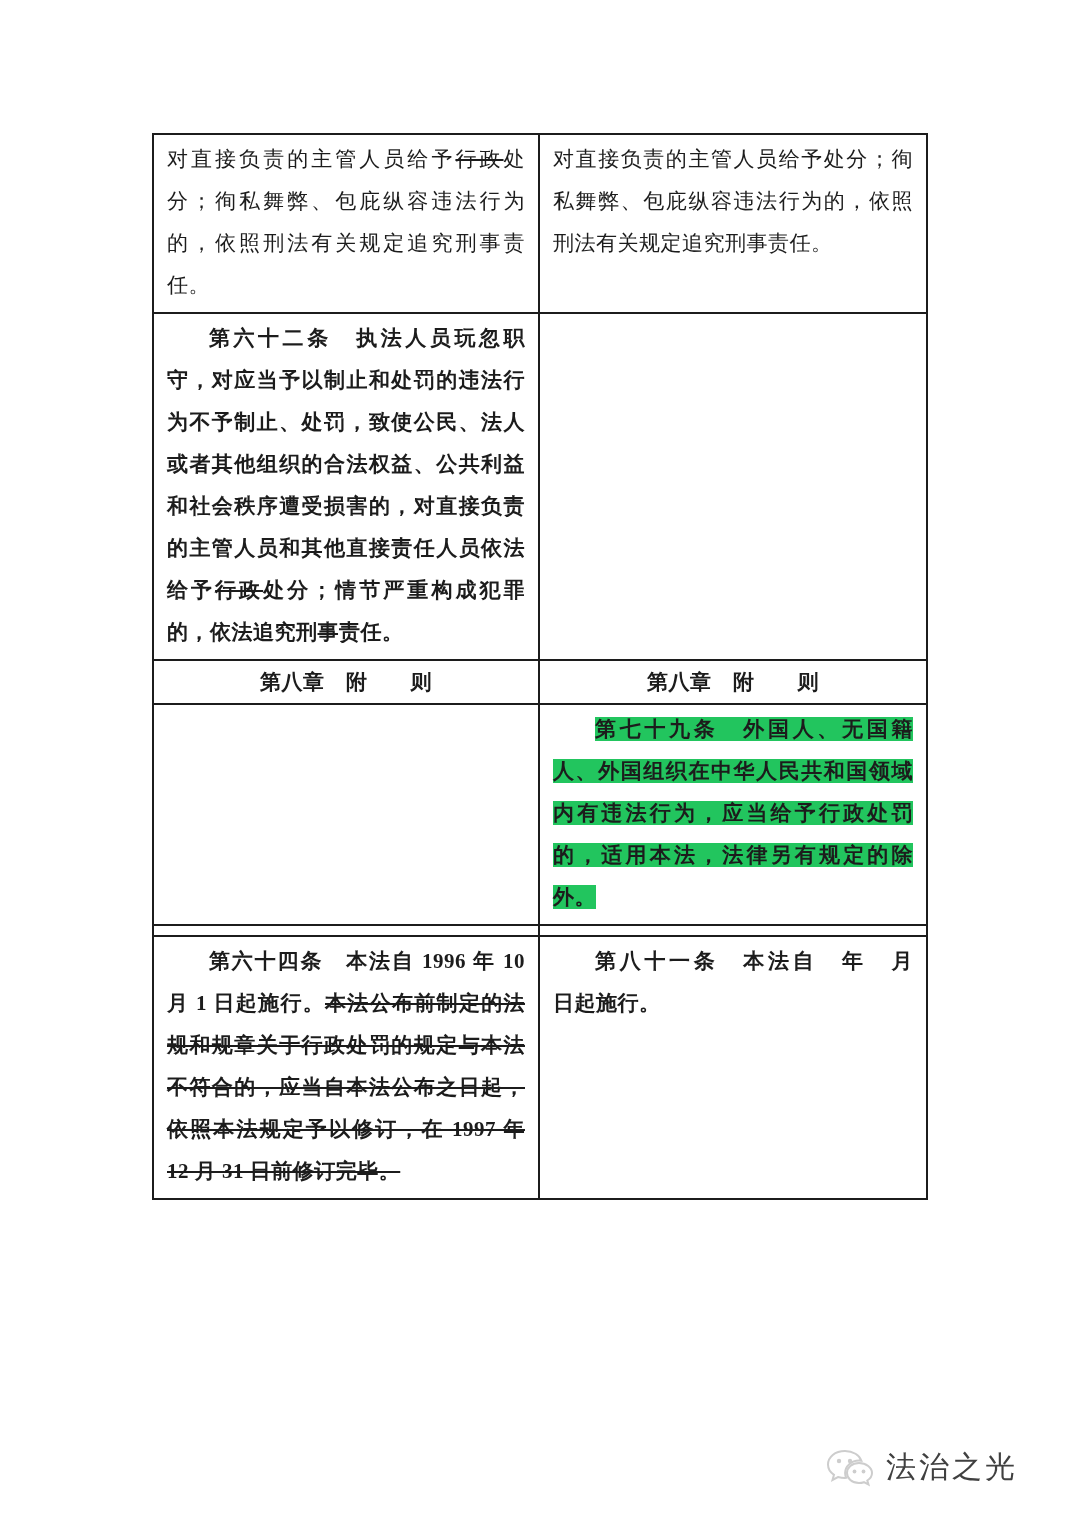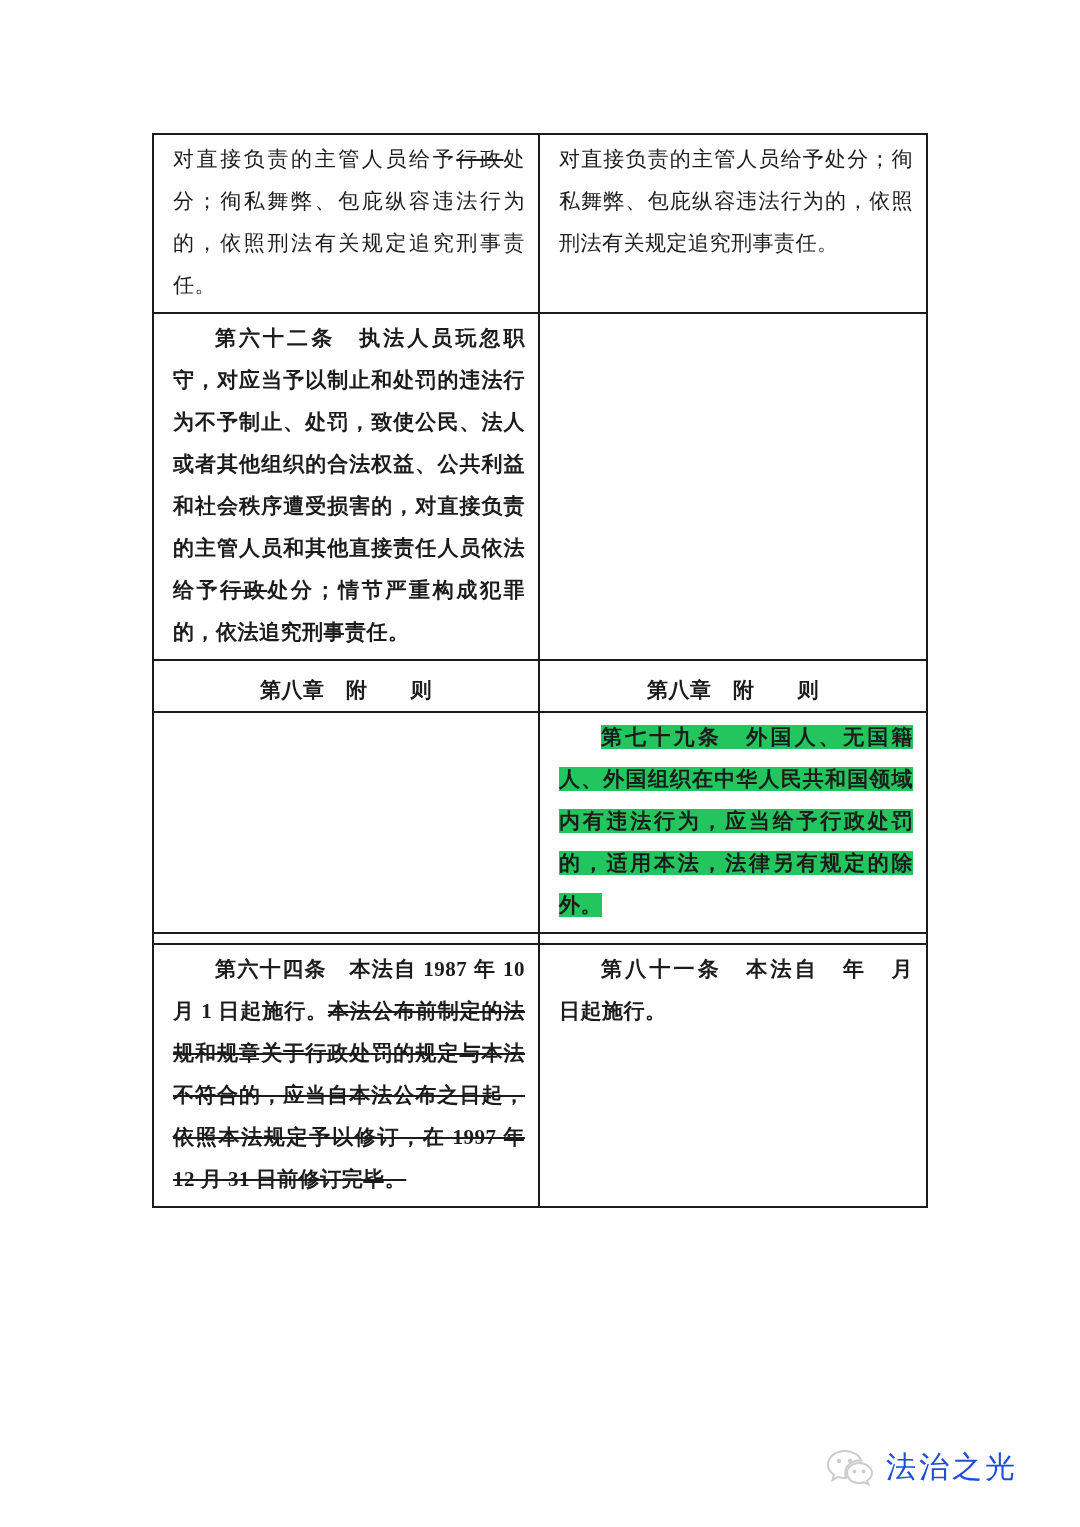--- a/index.html
+++ b/index.html
@@ -22,49 +22,49 @@
   }
   .trow {
     display: flex;
     border-bottom: 2px solid #1c1c1c;
     box-sizing: border-box;
   }
   .trow:last-child { border-bottom: none; }
   .tcell {
     width: 50%;
     box-sizing: border-box;
-    padding: 3px 13px 6px 19px;
+    padding: 3px 13px 6px 13px;
   }
   .tcell.left { border-right: 2px solid #1c1c1c; }
   .para {
     margin: 0;
     font-size: 21px;
     line-height: 42px;
     text-align: justify;
     letter-spacing: 0.5px;
   }
   .para.indent { text-indent: 2em; font-weight: bold; }
   .para.center { text-align: center; text-indent: 0; }
   .bold { font-weight: bold; }
   .strike {
     text-decoration: line-through;
     text-decoration-thickness: 2px;
   }
   .highlight { background: #22c55e; }
   .trow.chapter .tcell { padding: 2px 13px 2px 13px; }
-  .trow.chapter .para { line-height: 38px; margin-top: 8px; }
+  .trow.chapter .para { line-height: 38px; }
   
   .watermark {
     position: absolute;
     right: 62px;
     top: 1447px;
     display: flex;
     align-items: center;
     gap: 10px;
-    color: #1d4ed8;
+    color: #404040;
     text-shadow: 0 1px 0 #ffffff;
     user-select: none;
   }
   .watermark .wm-text {
     font-size: 30px;
     letter-spacing: 3px;
     font-family: "Liberation Sans", "DejaVu Sans", sans-serif;
   }
   .wm-logo { width: 52px; height: 40px; }
 </style>
@@ -99,21 +99,21 @@
         <div class="tcell left"></div>
         <div class="tcell right">
           <p class="para indent"><span class="highlight">第七十九条　外国人、无国籍人、外国组织在中华人民共和国领域内有违法行为，应当给予行政处罚的，适用本法，法律另有规定的除外。</span></p>
         </div>
       </div>
       <div class="trow">
         <div class="tcell left"></div>
       </div>
       <div class="trow">
         <div class="tcell left">
-          <p class="para indent"><span>第六十四条　本法自 1987 年 10 月 1 日起施行。</span><span class="strike">本法公布前制定的法规和规章关于行政处罚的规定与本法不符合的，应当自本法公布之日起，依照本法规定予以修订，在 1997 年 12 月 31 日前修订完毕。</span></p>
+          <p class="para indent"><span>第六十四条　本法自 1996 年 10 月 1 日起施行。</span><span class="strike">本法公布前制定的法规和规章关于行政处罚的规定与本法不符合的，应当自本法公布之日起，依照本法规定予以修订，在 1997 年 12 月 31 日前修订完毕。</span></p>
         </div>
         <div class="tcell right">
           <p class="para indent"><span>第八十一条　本法自　年　月　日起施行。</span></p>
         </div>
       </div>
     </div>
 
   <div class="watermark">
     <svg class="wm-logo" viewBox="0 0 52 40">
       <g fill="none" stroke="#cdcdcd" stroke-width="2">

